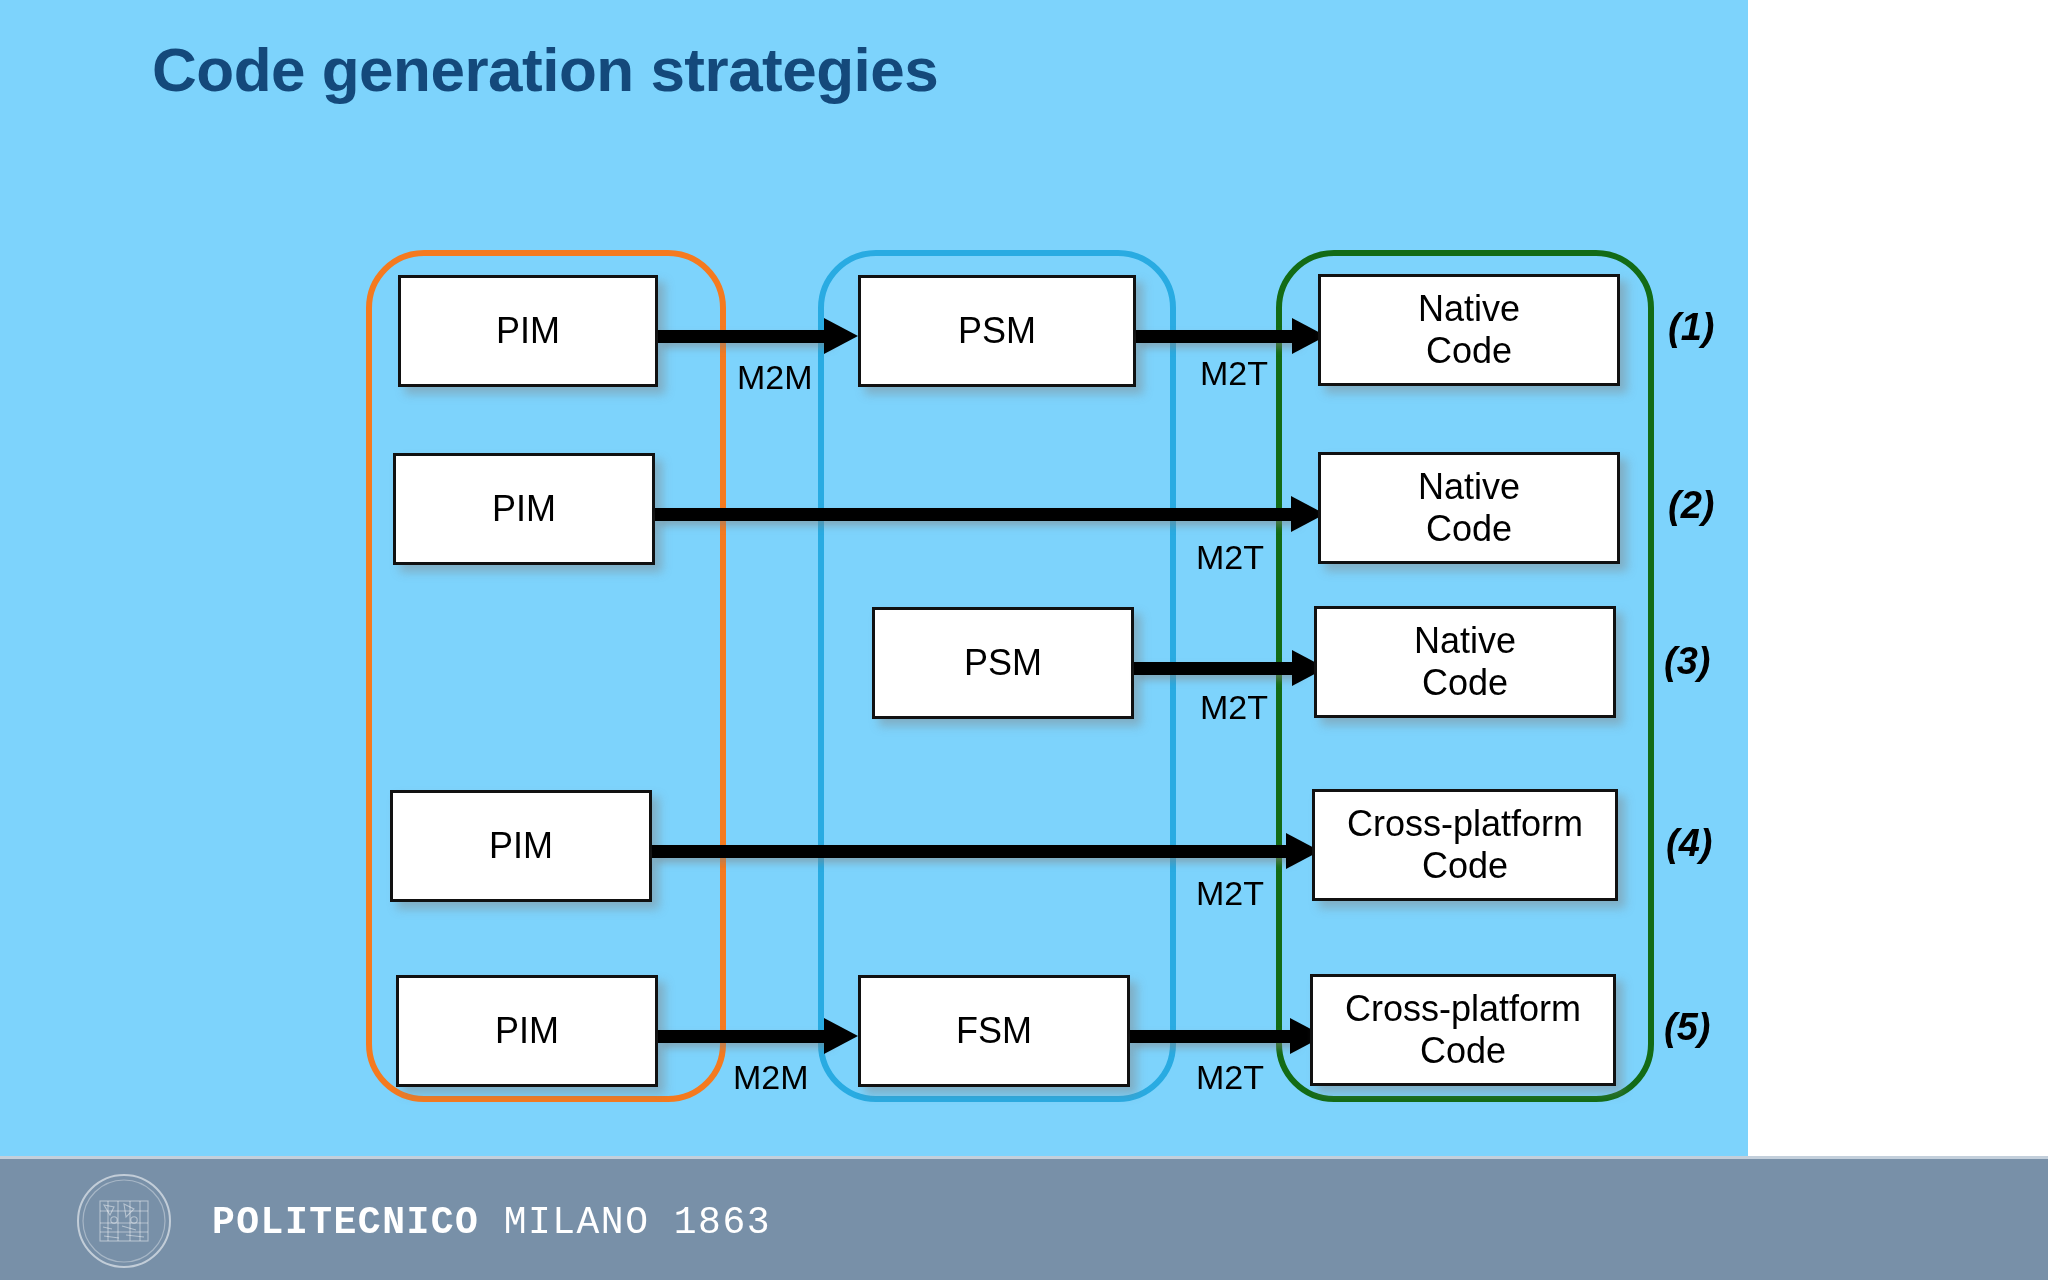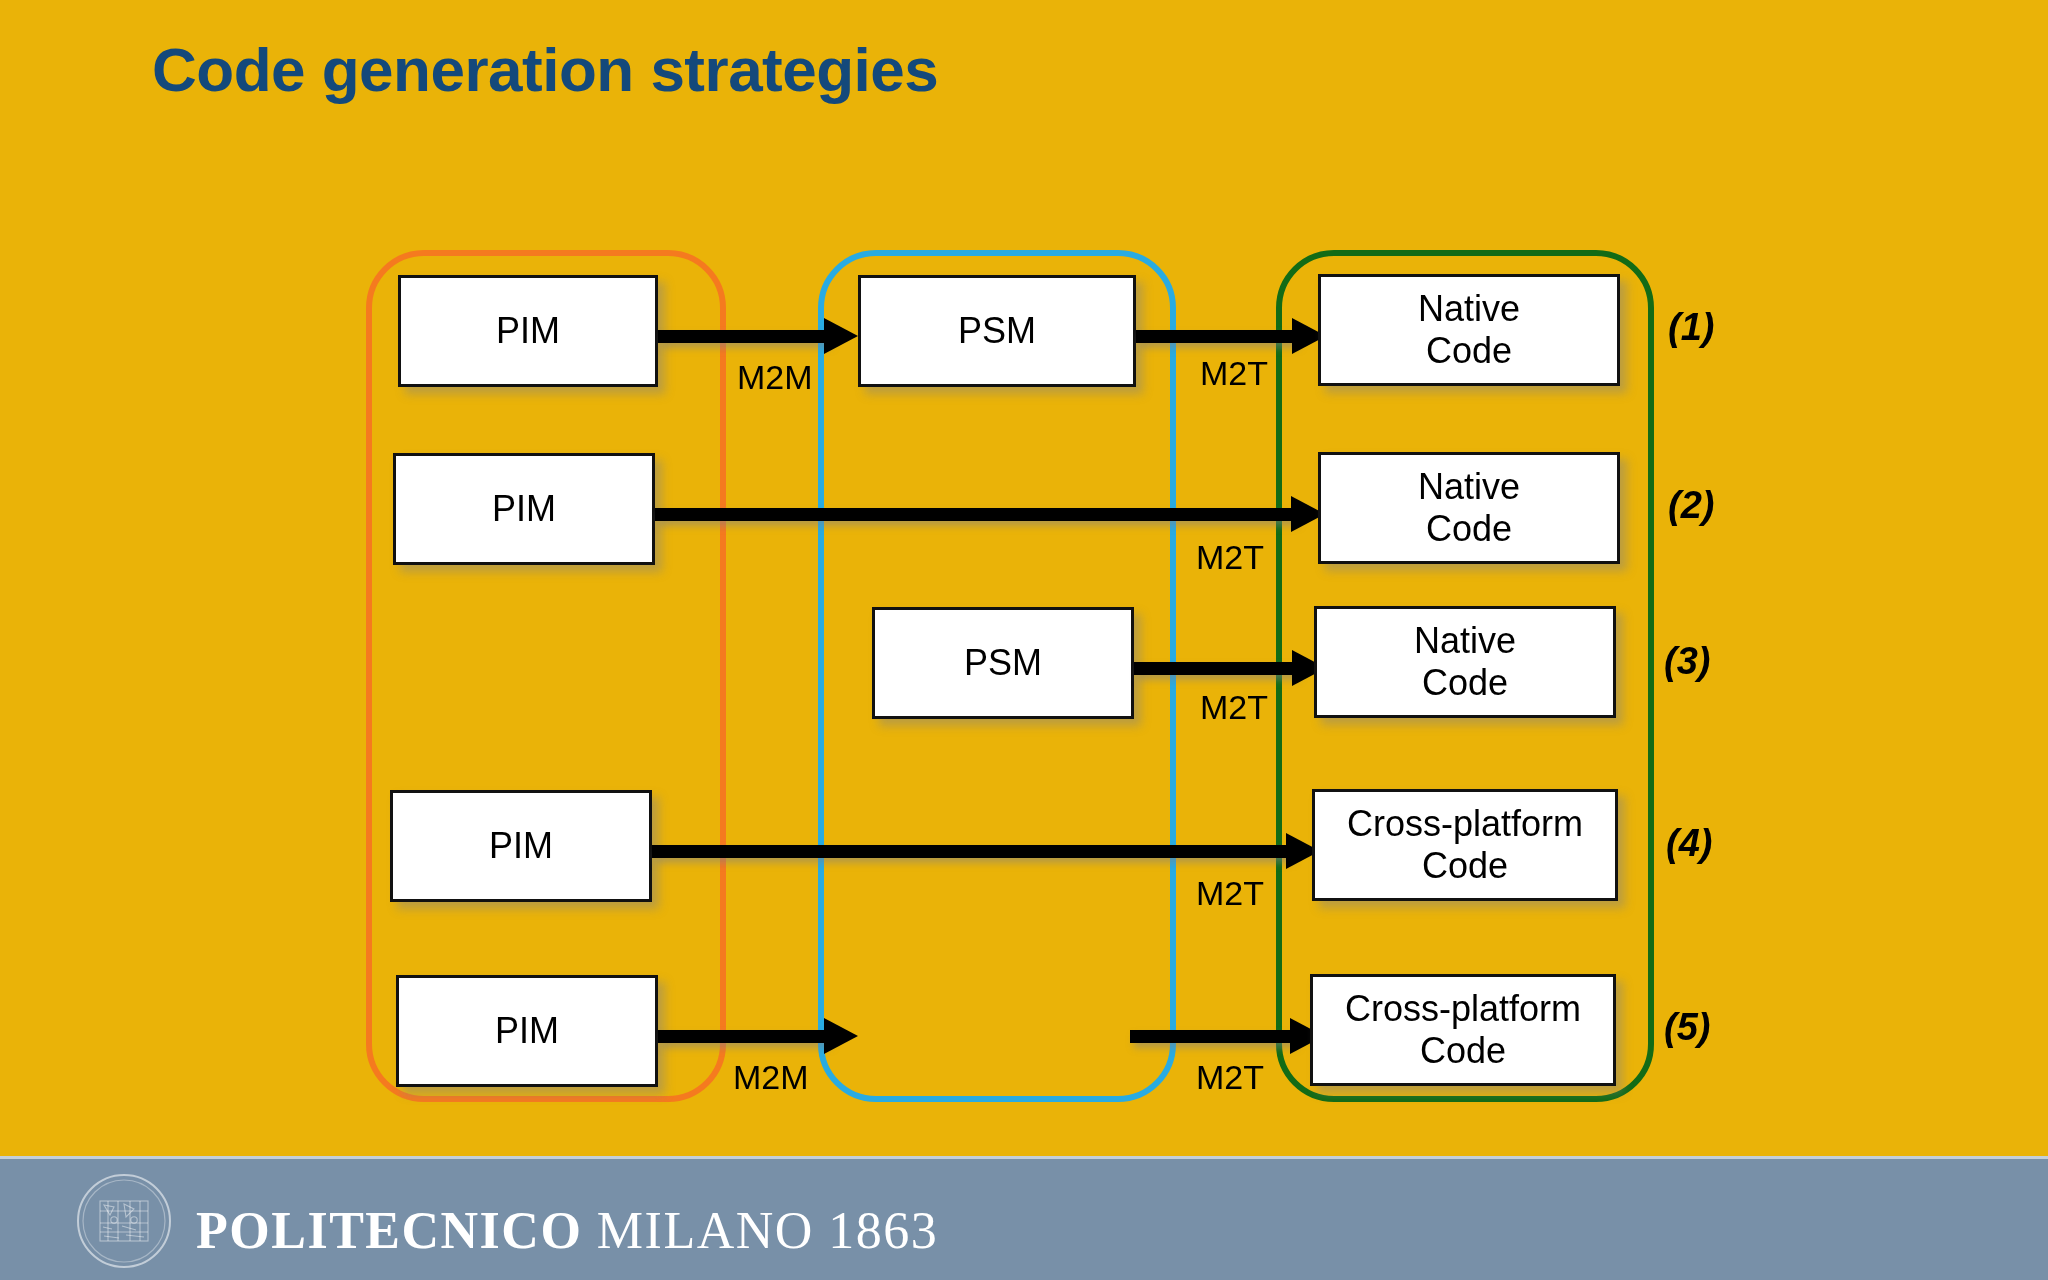--- a/index.html
+++ b/index.html
@@ -12,23 +12,23 @@
     height: 1280px;
     position: relative;
     overflow: hidden;
     font-family: "Liberation Sans", sans-serif;
   }
 
   
   #slide {
     position: absolute;
     left: 0; top: 0;
-    width: 2048px;
+    width: 1748px;
     height: 1280px;
-    background: #eab308;
+    background: #7dd3fc;
   }
 
   
   #slide-title {
     position: absolute;
     left: 152px;
     top: 34px;
     font-size: 62px;
     font-weight: bold;
     color: #14497B;
@@ -131,27 +131,27 @@
   }
   #footer-logo {
     position: absolute;
     left: 74px;
     top: 12px;
     width: 100px;
     height: 100px;
   }
   #footer-wordmark {
     position: absolute;
-    left: 196px;
+    left: 212px;
     top: 42px;
-    font-size: 52px;
+    font-size: 38px;
     color: #ffffff;
     letter-spacing: 1.5px;
     white-space: nowrap;
-    font-family: Liberation Serif, serif;
+    font-family: Liberation Mono, monospace;
   }
   #footer-wordmark .wm-bold { font-weight: bold; }
   #footer-wordmark .wm-light { font-weight: normal; }
 </style>
 </head>
 <body>
 
 <div id="slide">
 
   <div id="slide-title">Code generation strategies</div>
@@ -253,20 +253,23 @@
     <div class="node" style="left:396px; top:963px; width:262px; height:112px;">
       <span>PIM</span>
     </div>
 
     <div class="arrow" style="left:658px; top:1018px; width:200px;">
       <div class="shaft" style="width:170px;"></div>
       <div class="head" style="left:166px;"></div>
     </div>
     <div class="edge-label" style="left:733px; top:1046px;">M2M</div>
 
+    <div class="node" style="left:858px; top:963px; width:272px; height:112px;">
+      <span>FSM</span>
+    </div>
 
     <div class="arrow" style="left:1130px; top:1018px; width:196px;">
       <div class="shaft" style="width:164px;"></div>
       <div class="head" style="left:160px;"></div>
     </div>
     <div class="edge-label" style="left:1196px; top:1046px;">M2T</div>
 
     <div class="node" style="left:1310px; top:962px; width:306px; height:112px;">
       <div>
         <span>Cross-platform</span>

